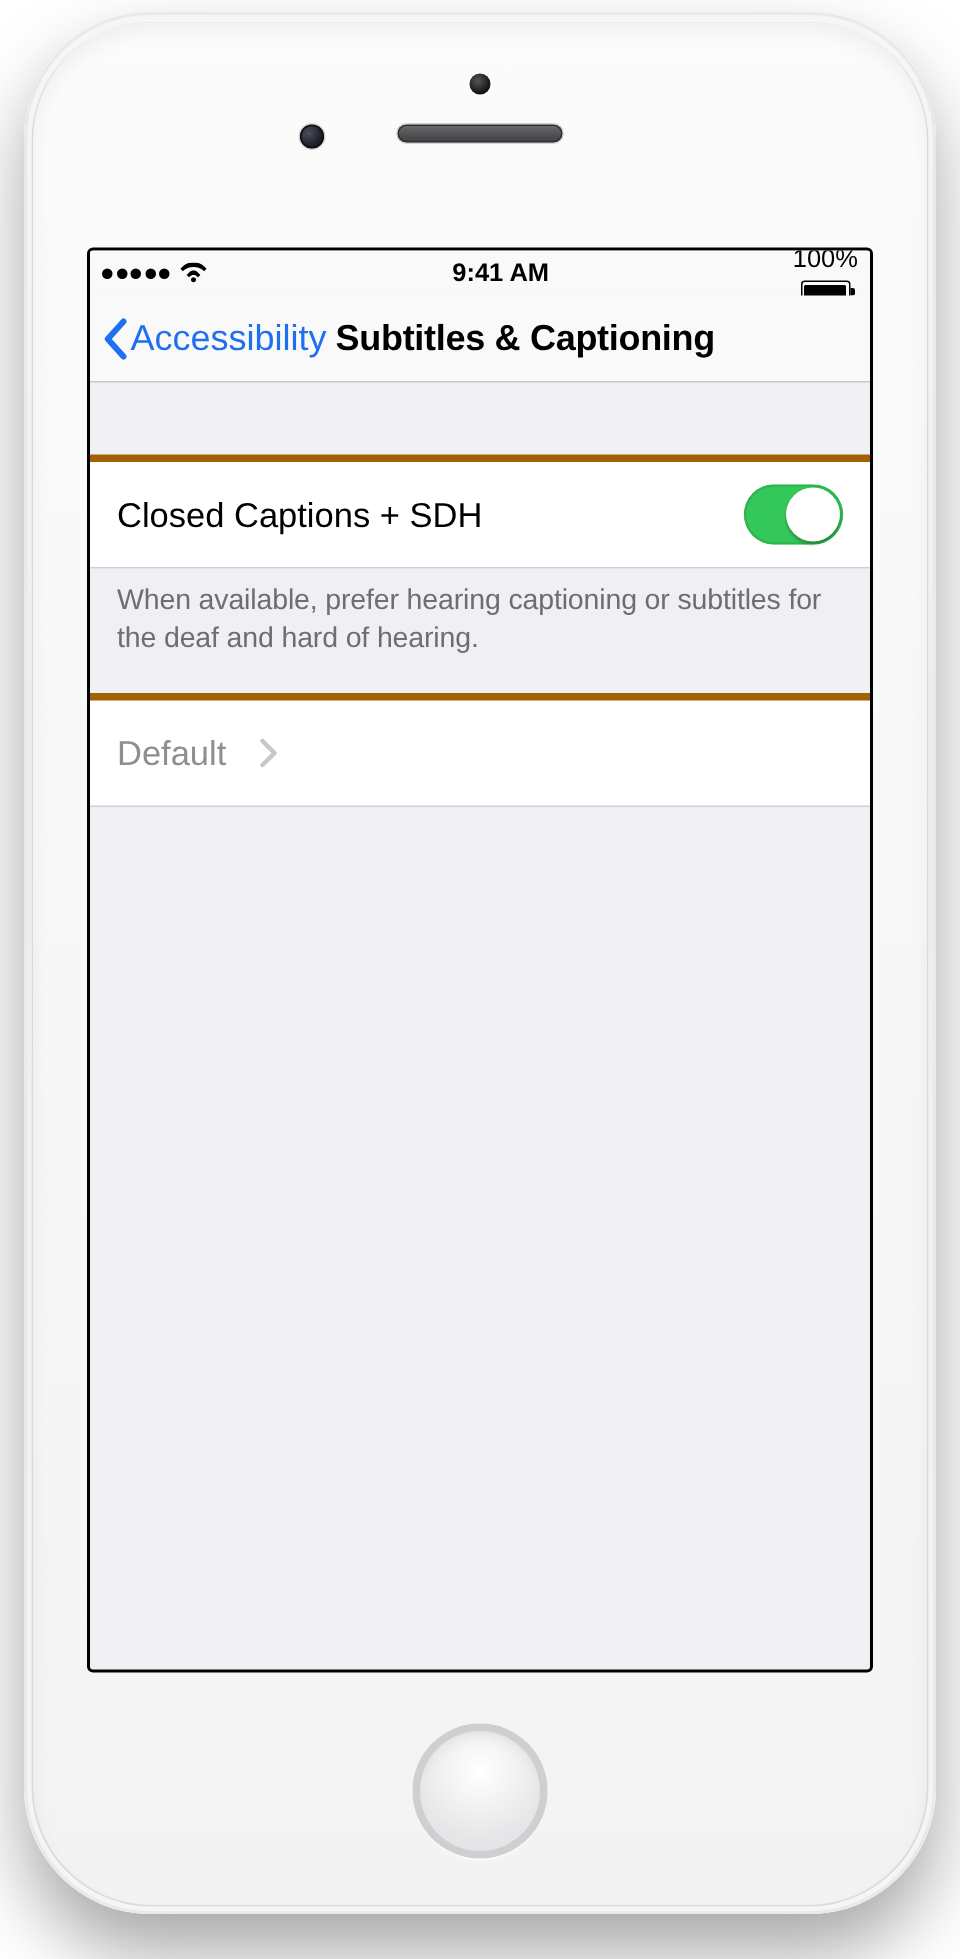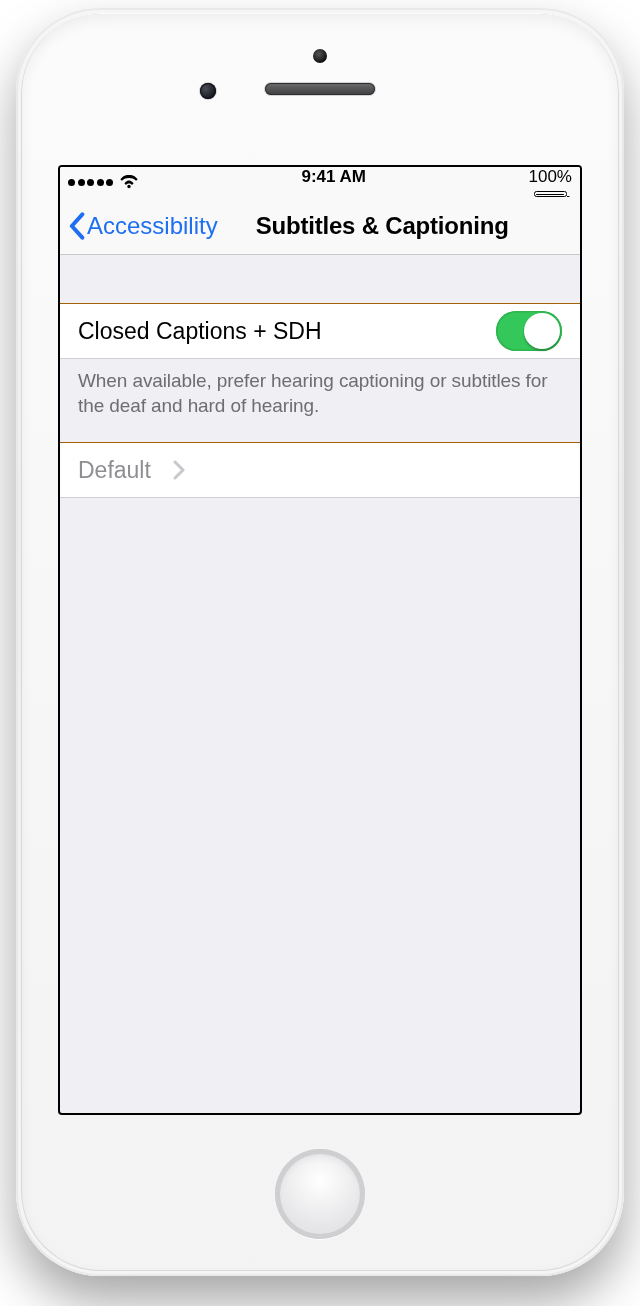--- a/index.html
+++ b/index.html
@@ -111,20 +111,21 @@
       background: #efeff4;
       border-radius: 4px;
       overflow: hidden;
       border: 2px solid #000;
     }
     
     .status-bar {
       height: 30px;
       background: #f9f9f9;
       display: flex;
+      align-items: center;
       justify-content: space-between;
       padding: 0 8px;
       font-size: 17px;
       color: #000;
       border-bottom: 0;
     }
     .status-left { display: flex; align-items: center; gap: 6px; }
     .dots { display: flex; gap: 2.5px; align-items: center; }
     .dots .d { width: 7px; height: 7px; border-radius: 50%; background: #000; }
     .wifi-ic svg { display: block; }
@@ -142,21 +143,20 @@
 
     
     .nav-bar {
       height: 58px;
       background: #f9f9f9;
       border-bottom: 1px solid #c8c8cb;
       position: relative;
       display: flex;
       align-items: center;
       padding: 0 8px;
-      gap: 32px;
     }
     .back-btn {
       display: flex;
       align-items: center;
       color: #1f6ff1;
       font-size: 24px;
       font-weight: 400;
       gap: 2px;
     }
     .back-btn svg { display:block; }
@@ -166,26 +166,26 @@
       padding-left: 6px;
       font-size: 24px;
       font-weight: 700;
       color: #000;
       letter-spacing: -0.2px;
     }
     
     .group-spacer { height: 48px; }
     .cell {
       background: #fff;
-      border-top: 1px solid #a16207;
+      border-top: 5px solid #a16207;
       border-bottom: 1px solid #d0d0d4;
       display: flex;
       align-items: center;
       padding: 0 18px;
-      height: 56px;
+      height: 76px;
       font-size: 23px;
       color: #000;
     }
     .cell .label { flex: 1; }
     .cell .value { color: #8e8e93; font-size: 23px; margin-right: 22px; }
     .chev-right svg { display:block; }
     
     .toggle {
       width: 66px;
       height: 40px;

